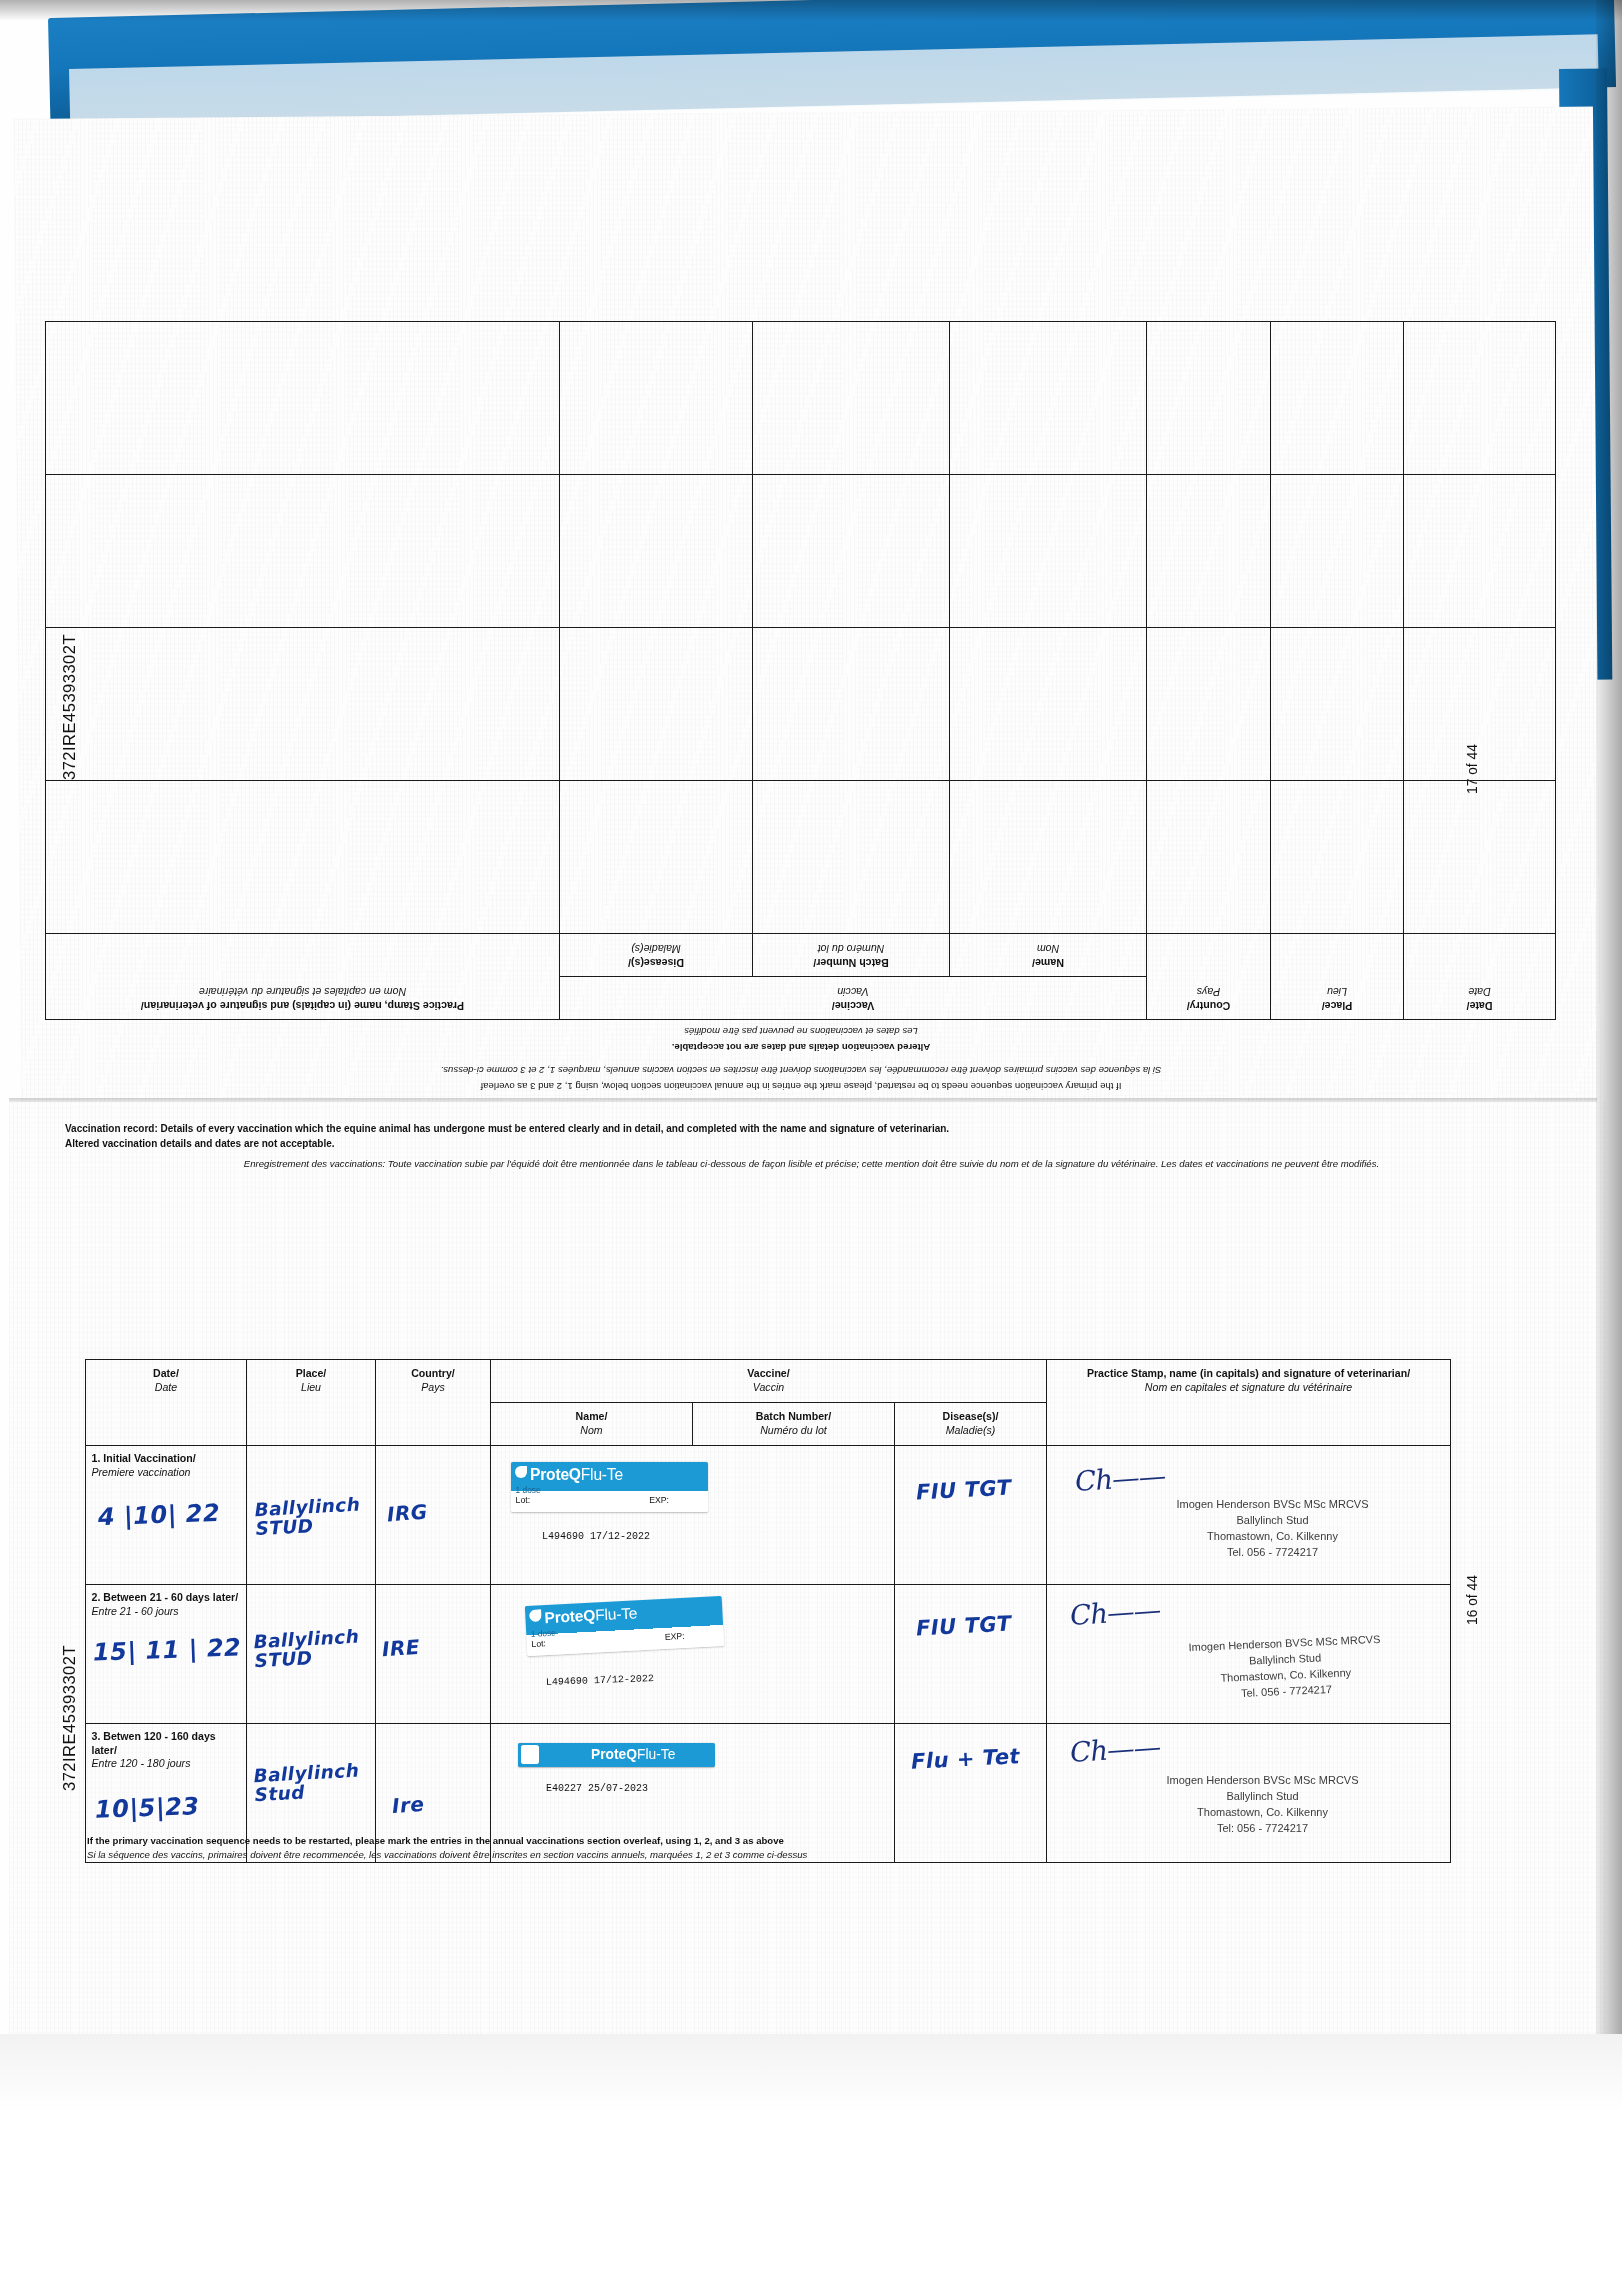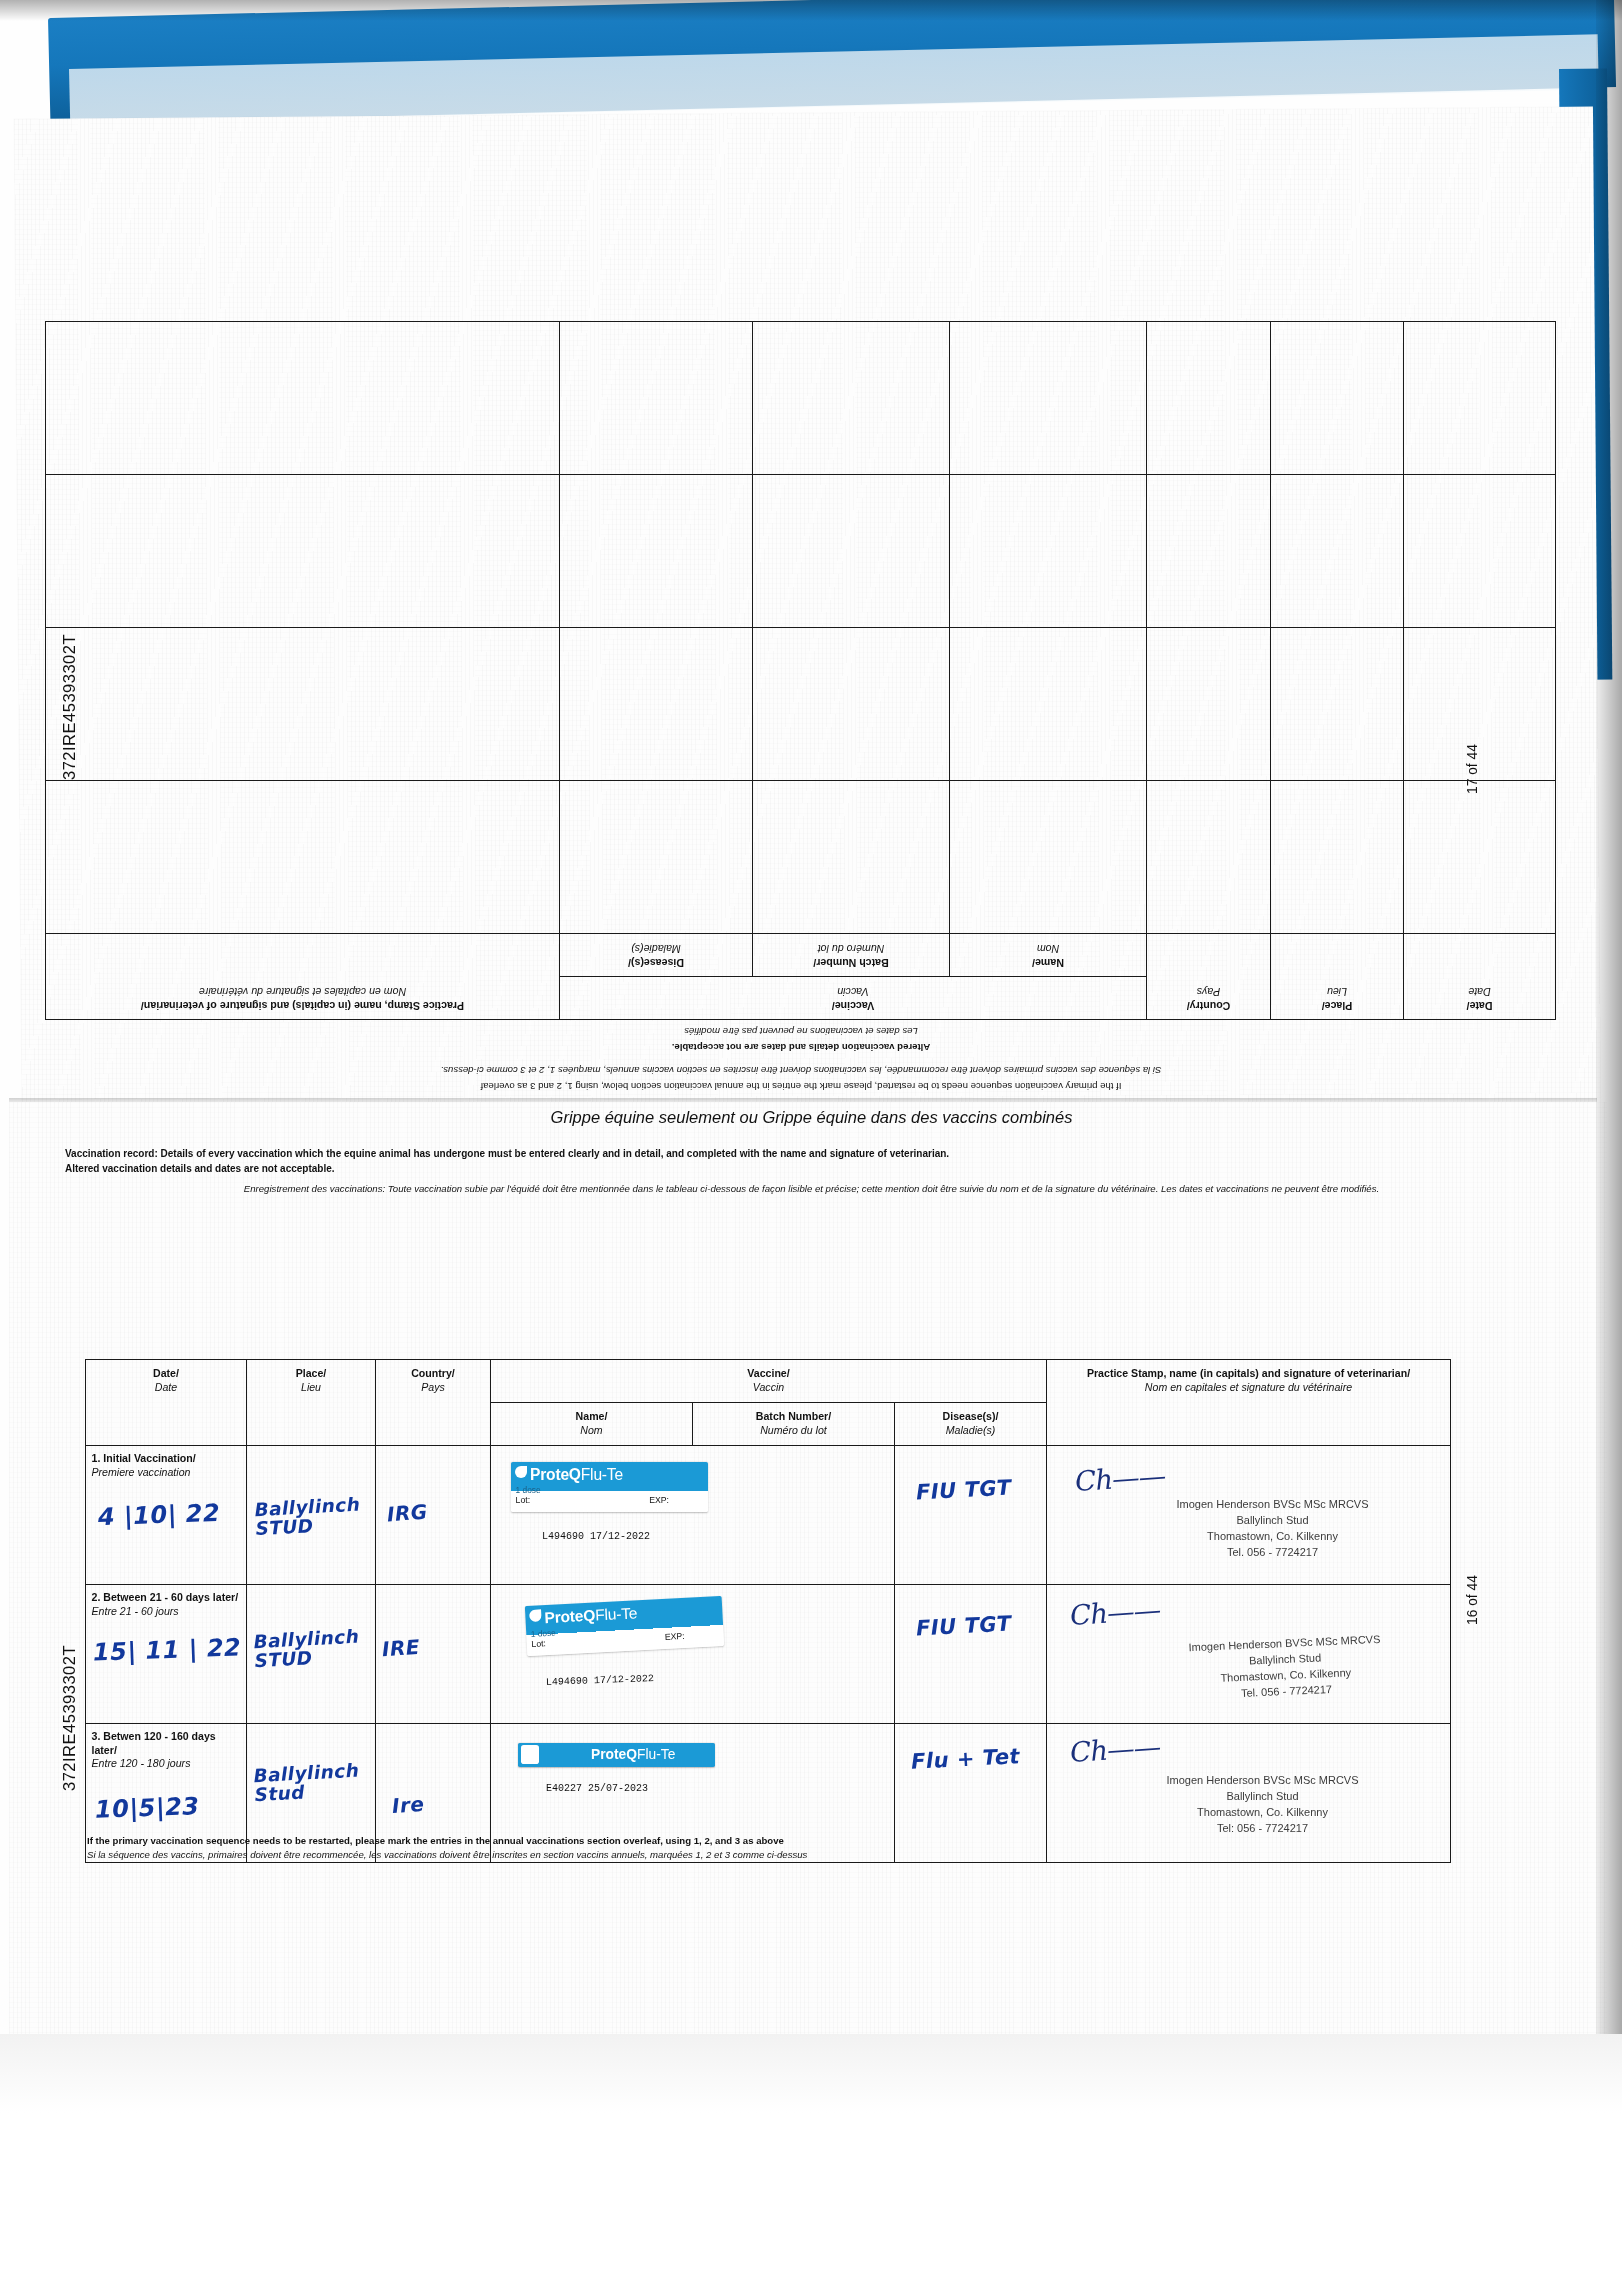--- a/index.html
+++ b/index.html
@@ -308,21 +308,20 @@
     </tbody>
       </table>
   </div>
 </div>
 
 <div class="sec">
 
   <div class="side-code" style="left:60px; top:689px;">372IRE45393302T</div>
   <div class="pagenum" style="left:1465px; top:523px;">16 of 44</div>
 
-  <div class="sec-sub2">Grippe équine seulement ou Grippe équine dans des vaccins combinés</div>
 
   <div class="sec-note">
     <span>Vaccination record: Details of every vaccination which the equine animal has undergone must be entered clearly and in detail, and completed with the name and signature of veterinarian.</span><br>
     <span>Altered vaccination details and dates are not acceptable.</span>
   </div>
   <div class="sec-note-it">Enregistrement des vaccinations: Toute vaccination subie par l'équidé doit être mentionnée dans le tableau ci-dessous de façon lisible et précise; cette mention doit être suivie du nom et de la signature du vétérinaire. Les dates et vaccinations ne peuvent être modifiés.</div>
 
   <div class="main-table-wrap">
     <table class="tbl" style="width:1364px;">
       <colgroup>

